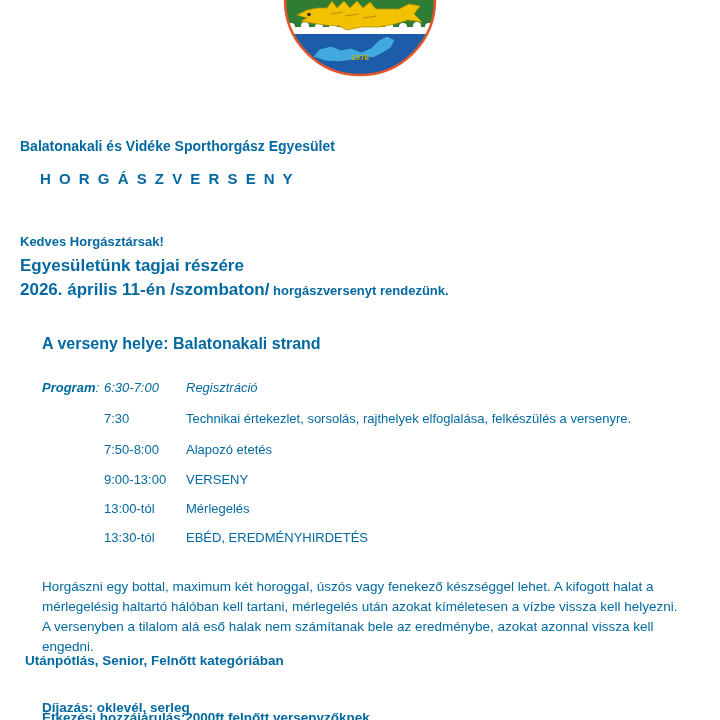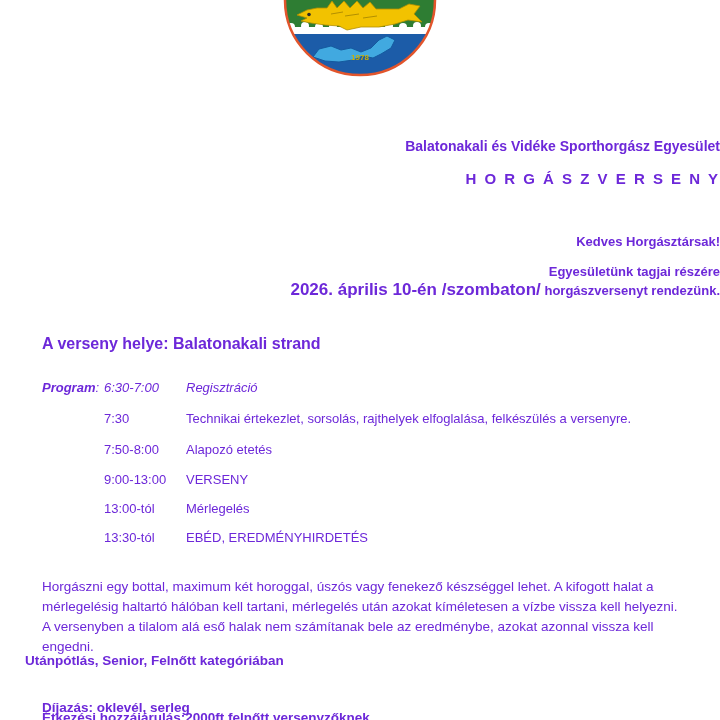--- a/index.html
+++ b/index.html
@@ -3,29 +3,29 @@
 <meta charset="utf-8">
 <style>
   * { box-sizing: border-box; }
   html, body { margin: 0; padding: 0; background: #ffffff; }
   .page {
     position: relative;
     width: 720px;
     height: 720px;
     background: #ffffff;
     font-family: "Liberation Sans", sans-serif;
-    color: #6d28d9;
+    color: #0369a1;
     overflow: hidden;
   }
-  .abs-center { position: absolute; left: 0; right: 0; text-align: right; padding-left: 20px; }
+  .abs-center { position: absolute; left: 0; right: 0; text-align: left; padding-left: 20px; }
   .logo-wrap { position: absolute; left: 283px; top: 0; width: 154px; height: 78px; }
   .org-name   { top: 138px; font-size: 14px; font-weight: bold; }
   .comp-title { top: 170px; font-size: 15px; font-weight: bold; letter-spacing: 2px; margin-left: 20px; }
   .greeting   { top: 234px; font-size: 13px; font-weight: bold; }
-  .intro-line { top: 264px; font-size: 13px; font-weight: bold; }
+  .intro-line { top: 256px; font-size: 17px; font-weight: bold; }
   .date-line  { top: 280px; }
   .date-big   { font-size: 17px; font-weight: bold; }
   .date-small { font-size: 13px; font-weight: bold; }
   .venue { position: absolute; top: 335px; left: 42px; font-size: 16px; font-weight: bold; }
   .p-row {
     position: absolute; left: 42px; width: 640px;
     display: grid; grid-template-columns: 62px 82px 1fr;
     font-size: 13px; line-height: 16px;
   }
   .p-label b { font-weight: bold; }
@@ -99,21 +99,21 @@
 
       <path d="M 2 0 A 75 75 0 0 0 152 0" fill="none" stroke="#e2552c" stroke-width="2.5"></path>
     </svg>
   </div>
 
   <div class="abs-center org-name">Balatonakali és Vidéke Sporthorgász Egyesület</div>
   <div class="abs-center comp-title">H O R G Á S Z V E R S E N Y</div>
 
   <div class="abs-center greeting">Kedves Horgásztársak!</div>
   <div class="abs-center intro-line">Egyesületünk tagjai részére</div>
-  <div class="abs-center date-line"><span class="date-big">2026. április 10-én /szombaton/</span><span class="date-small"> horgászversenyt rendezünk.</span></div>
+  <div class="abs-center date-line"><span class="date-big">2026. április 11-én /szombaton/</span><span class="date-small"> horgászversenyt rendezünk.</span></div>
 
   <div class="venue">A verseny helye: Balatonakali strand</div>
 
   <div class="p-row r1">
     <span class="p-label"><b>Program</b><span>:</span></span>
     <span>6:30-7:00</span>
     <span>Regisztráció</span>
   </div>
   <div class="p-row r2">
     <span class="p-label"></span>

